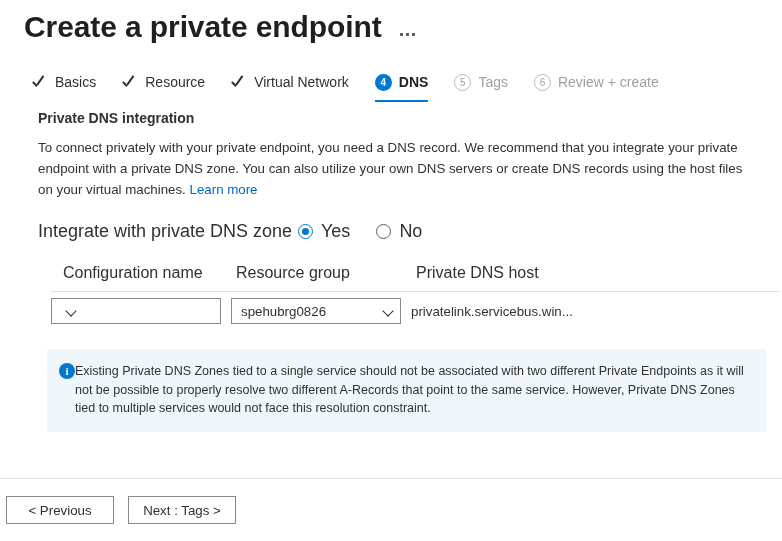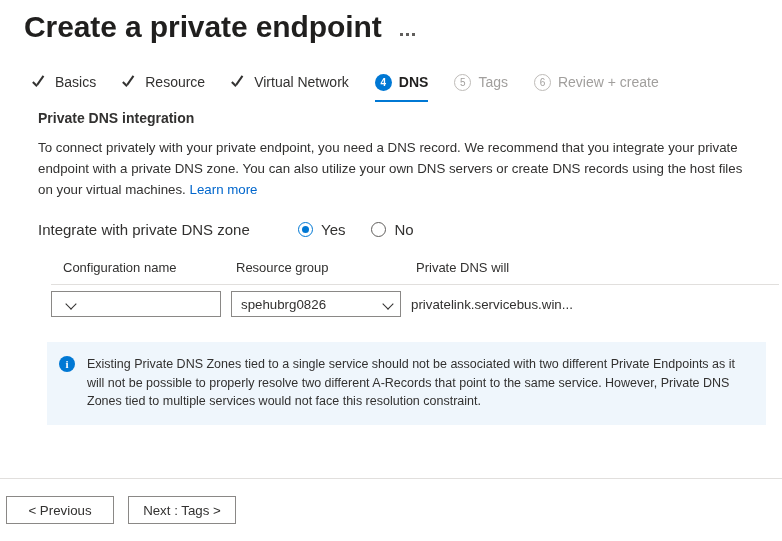--- a/index.html
+++ b/index.html
@@ -155,21 +155,21 @@
     color: #0066cc;
     text-decoration: none;
     cursor: pointer;
   }
 
   
   .radio-row {
     display: flex;
     align-items: center;
     margin-top: 21px;
-    font-size: 15px;
+    font-size: 18px;
   }
   .radio-label-left {
     color: #323130;
     width: 260px;
   }
   .radio-option {
     display: flex;
     align-items: center;
     margin-right: 26px;
     cursor: pointer;
@@ -199,21 +199,21 @@
   .radio-text { color: #323130; }
 
   
   .dns-table {
     margin-top: 22px;
     margin-left: 13px;
     width: 728px;
   }
   .table-head {
     display: flex;
-    font-size: 13px;
+    font-size: 16px;
     color: #323130;
     padding-bottom: 9px;
     border-bottom: 1px solid #e1dfdd;
   }
   .table-row {
     display: flex;
     align-items: center;
     height: 38px;
     font-size: 13.3px;
     color: #323130;
@@ -282,21 +282,20 @@
     font-size: 11px;
     font-weight: 700;
     display: flex;
     align-items: center;
     justify-content: center;
     flex: none;
     margin-top: 1px;
     font-family: "Liberation Serif", serif;
   }
   .info-text {
-    margin-left: 12px;
     font-size: 12.5px;
     line-height: 18.5px;
     color: #323130;
   }
 
   
   .footer-divider {
     position: absolute;
     left: 0;
     right: 0;
@@ -395,21 +394,21 @@
     <div class="radio-option">
       <span class="radio-circle"></span>
       <span class="radio-text">No</span>
     </div>
   </div>
 
   <div class="dns-table">
     <div class="table-head">
       <div class="col-config">Configuration name</div>
       <div class="col-rg">Resource group</div>
-      <div class="col-zone">Private DNS will</div>
+      <div class="col-zone">Private DNS host</div>
     </div>
 
     <div class="table-row">
 
       <div class="col-sub">
         <div class="dropdown">
           <span class="chevron"></span>
         </div>
       </div>
 

